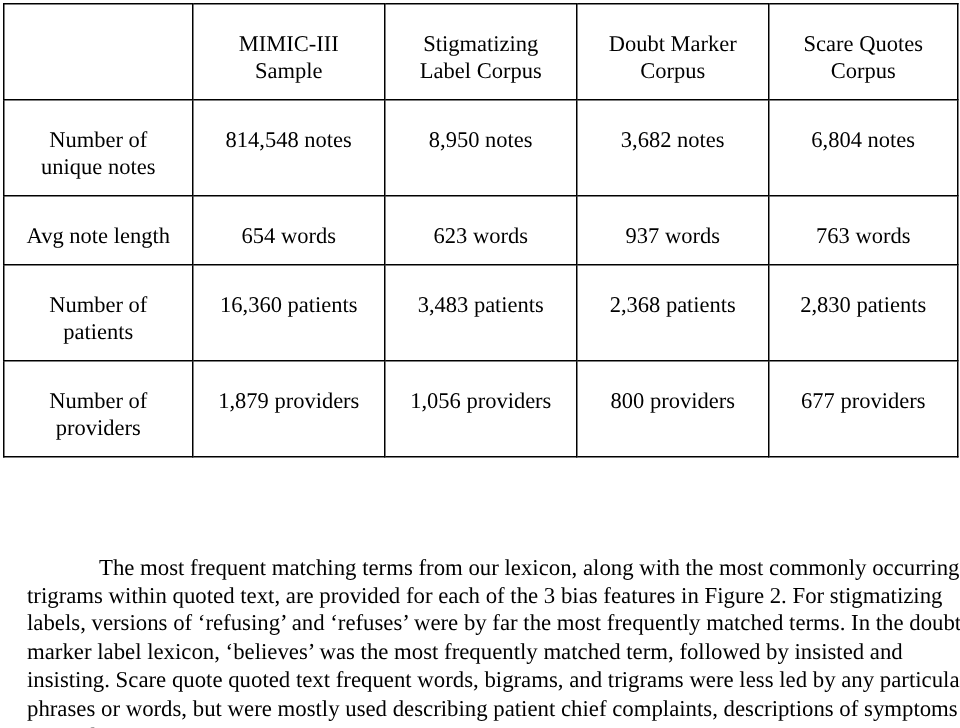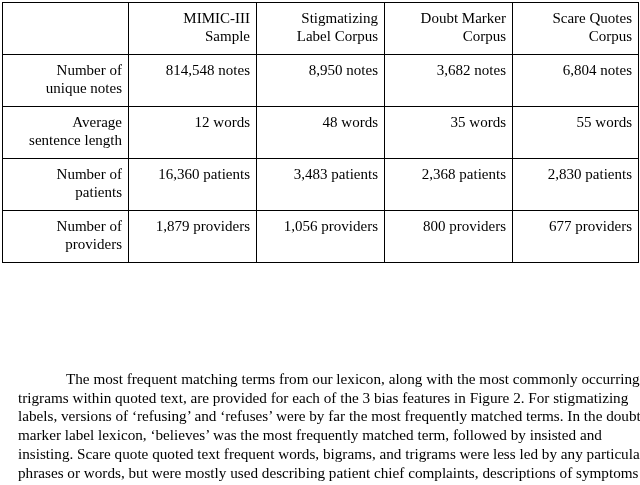--- a/index.html
+++ b/index.html
@@ -21,23 +21,23 @@
       top: 2px;
       width: 636px;
       border-collapse: collapse;
       table-layout: fixed;
       font-size: 15px;
       line-height: 18px;
     }
     table.corpus-table td, table.corpus-table th {
       border: 1.5px solid #000;
       vertical-align: top;
-      text-align: right;
+      text-align: center;
       font-weight: normal;
-      padding: 6px 6px 0 6px;
+      padding: 18px 6px 0 6px;
       white-space: pre-line;
     }
     table.corpus-table tr.h2 td, table.corpus-table tr.h2 th { height: 45px; }
     table.corpus-table tr.h1 td { height: 27px; }
     .paragraph {
       position: absolute;
       left: 2px;
       top: 354px;
       width: 636px;
       font-size: 15.2px;
@@ -72,27 +72,26 @@
   </thead>
   <tbody>
     <tr class="h2">
       <td>Number of
 unique notes</td>
       <td>814,548 notes</td>
       <td>8,950 notes</td>
       <td>3,682 notes</td>
       <td>6,804 notes</td>
     </tr>
-    <tr class="h2">
-      <td>Average
-sentence length</td>
-      <td>12 words</td>
-      <td>48 words</td>
-      <td>35 words</td>
-      <td>55 words</td>
+    <tr class="h1">
+      <td>Avg note length</td>
+      <td>654 words</td>
+      <td>623 words</td>
+      <td>937 words</td>
+      <td>763 words</td>
     </tr>
     <tr class="h2">
       <td>Number of
 patients</td>
       <td>16,360 patients</td>
       <td>3,483 patients</td>
       <td>2,368 patients</td>
       <td>2,830 patients</td>
     </tr>
     <tr class="h2">

